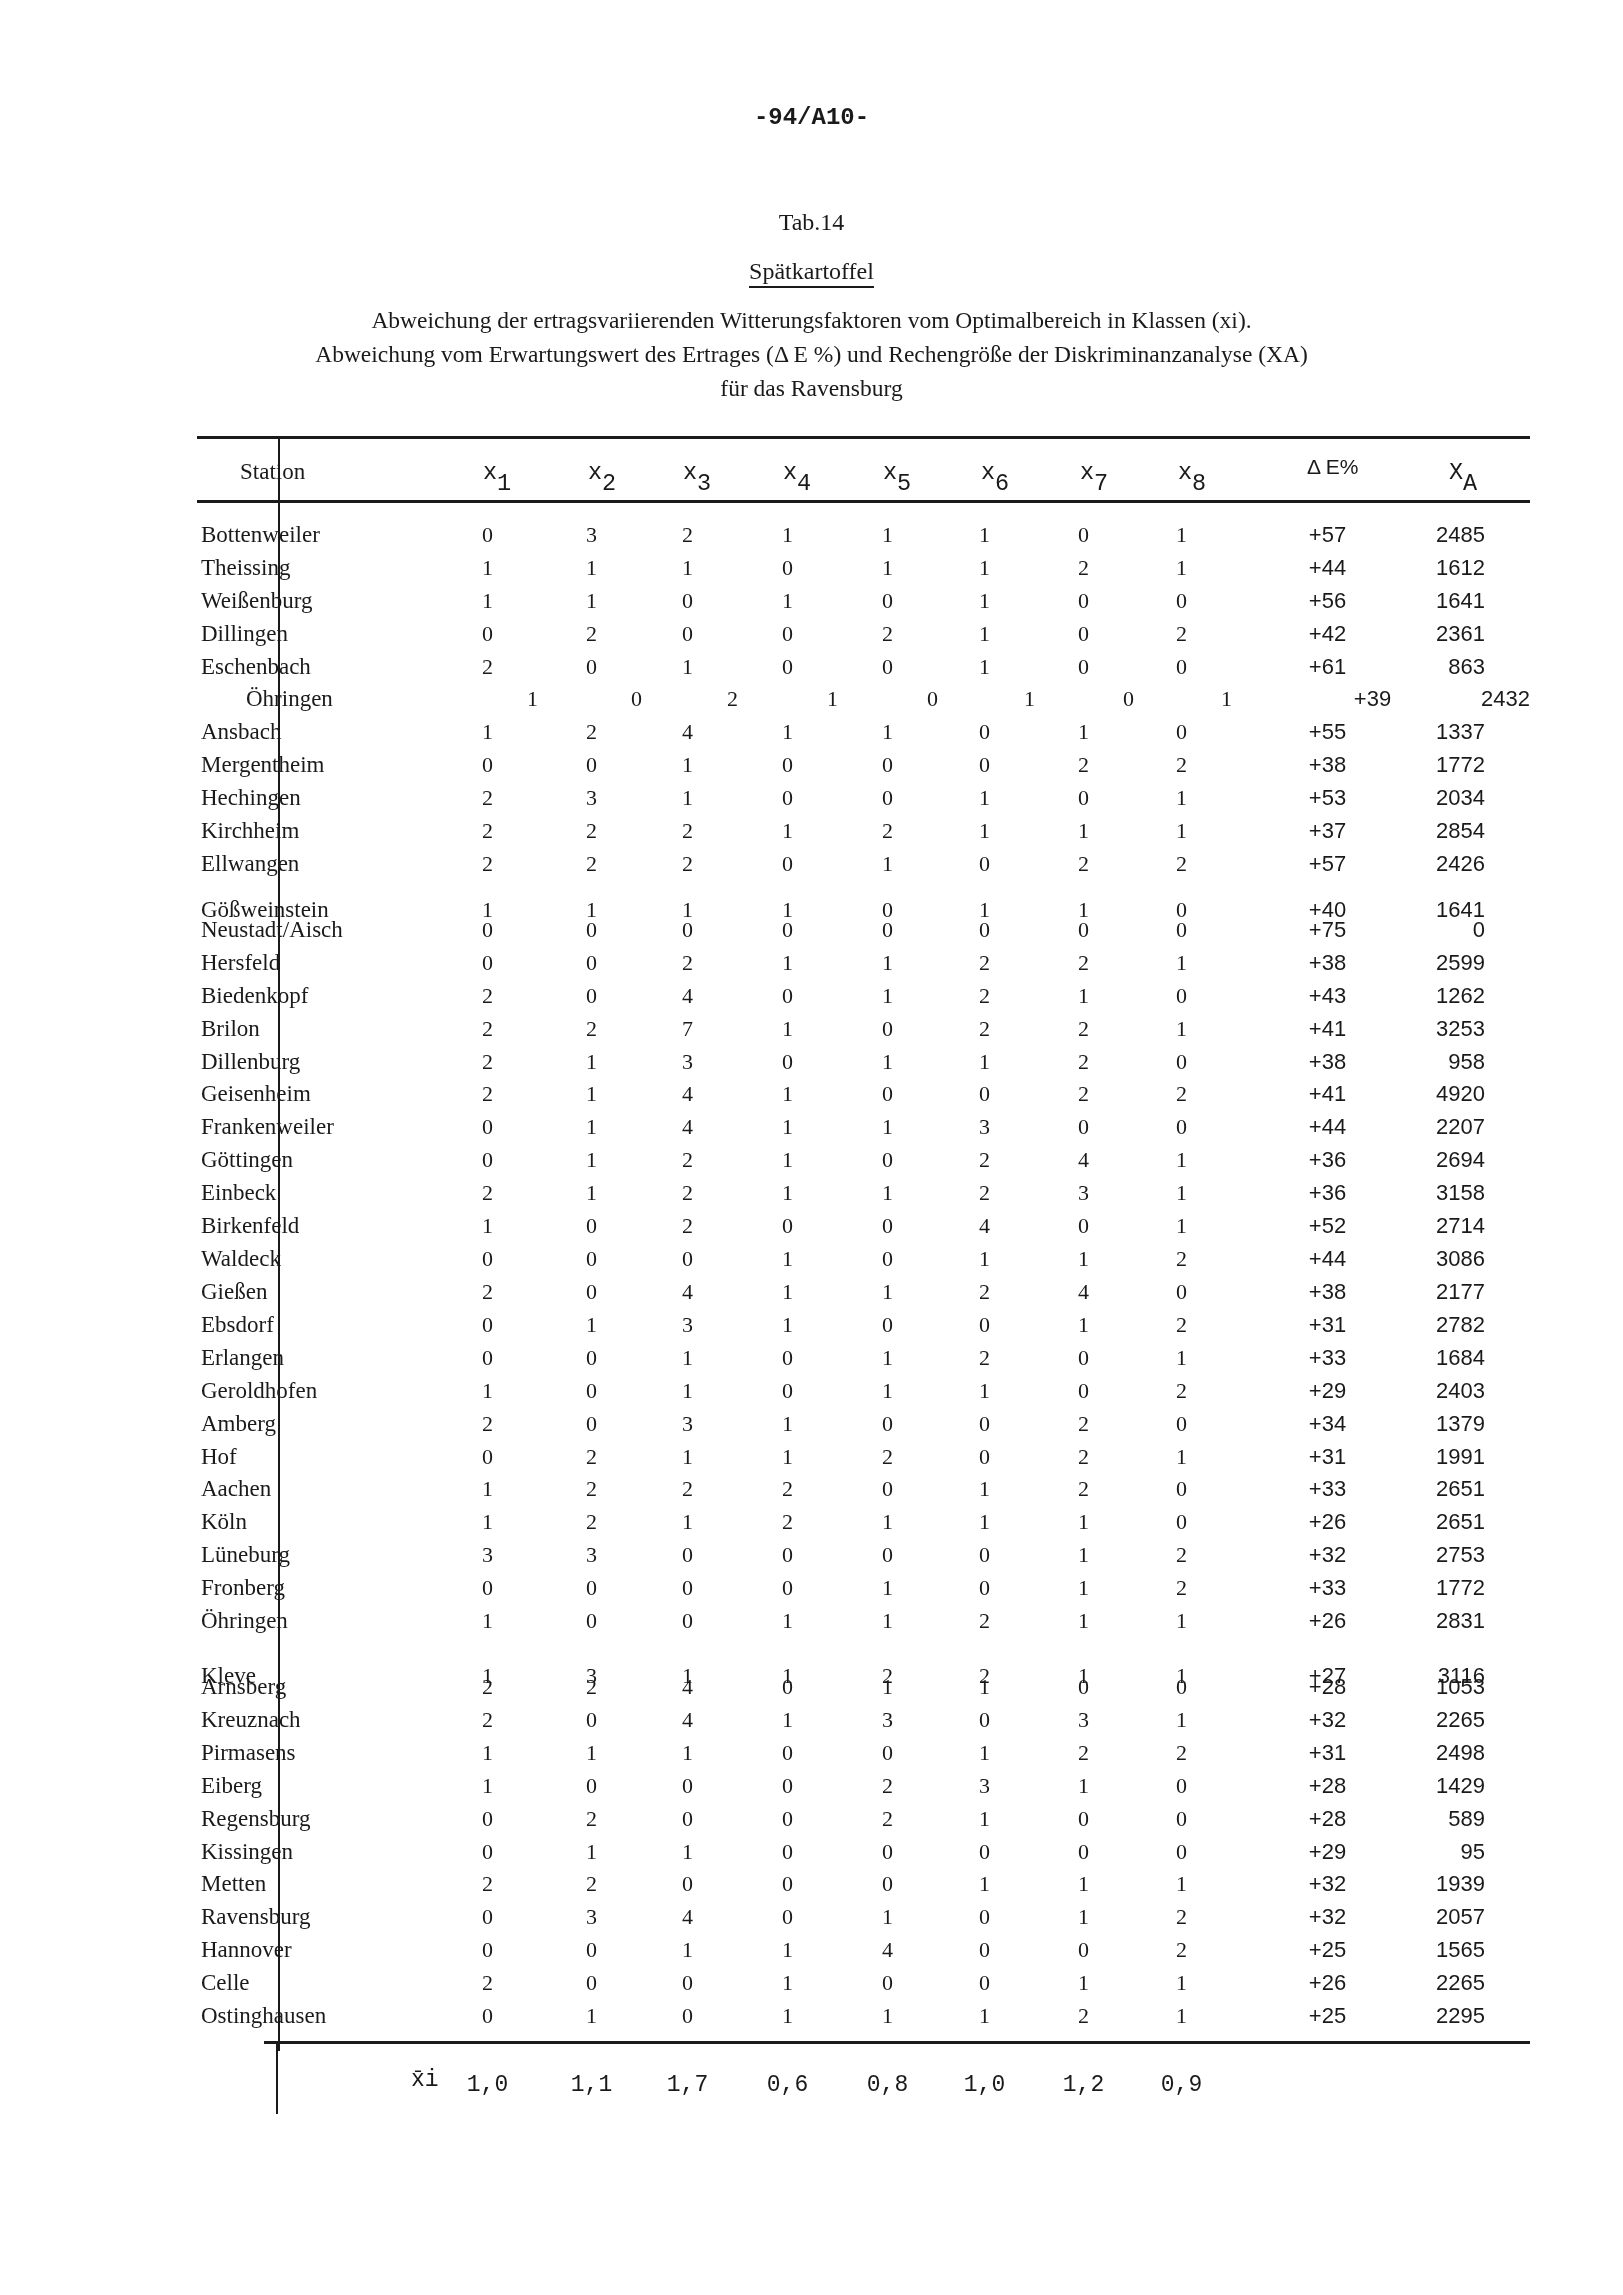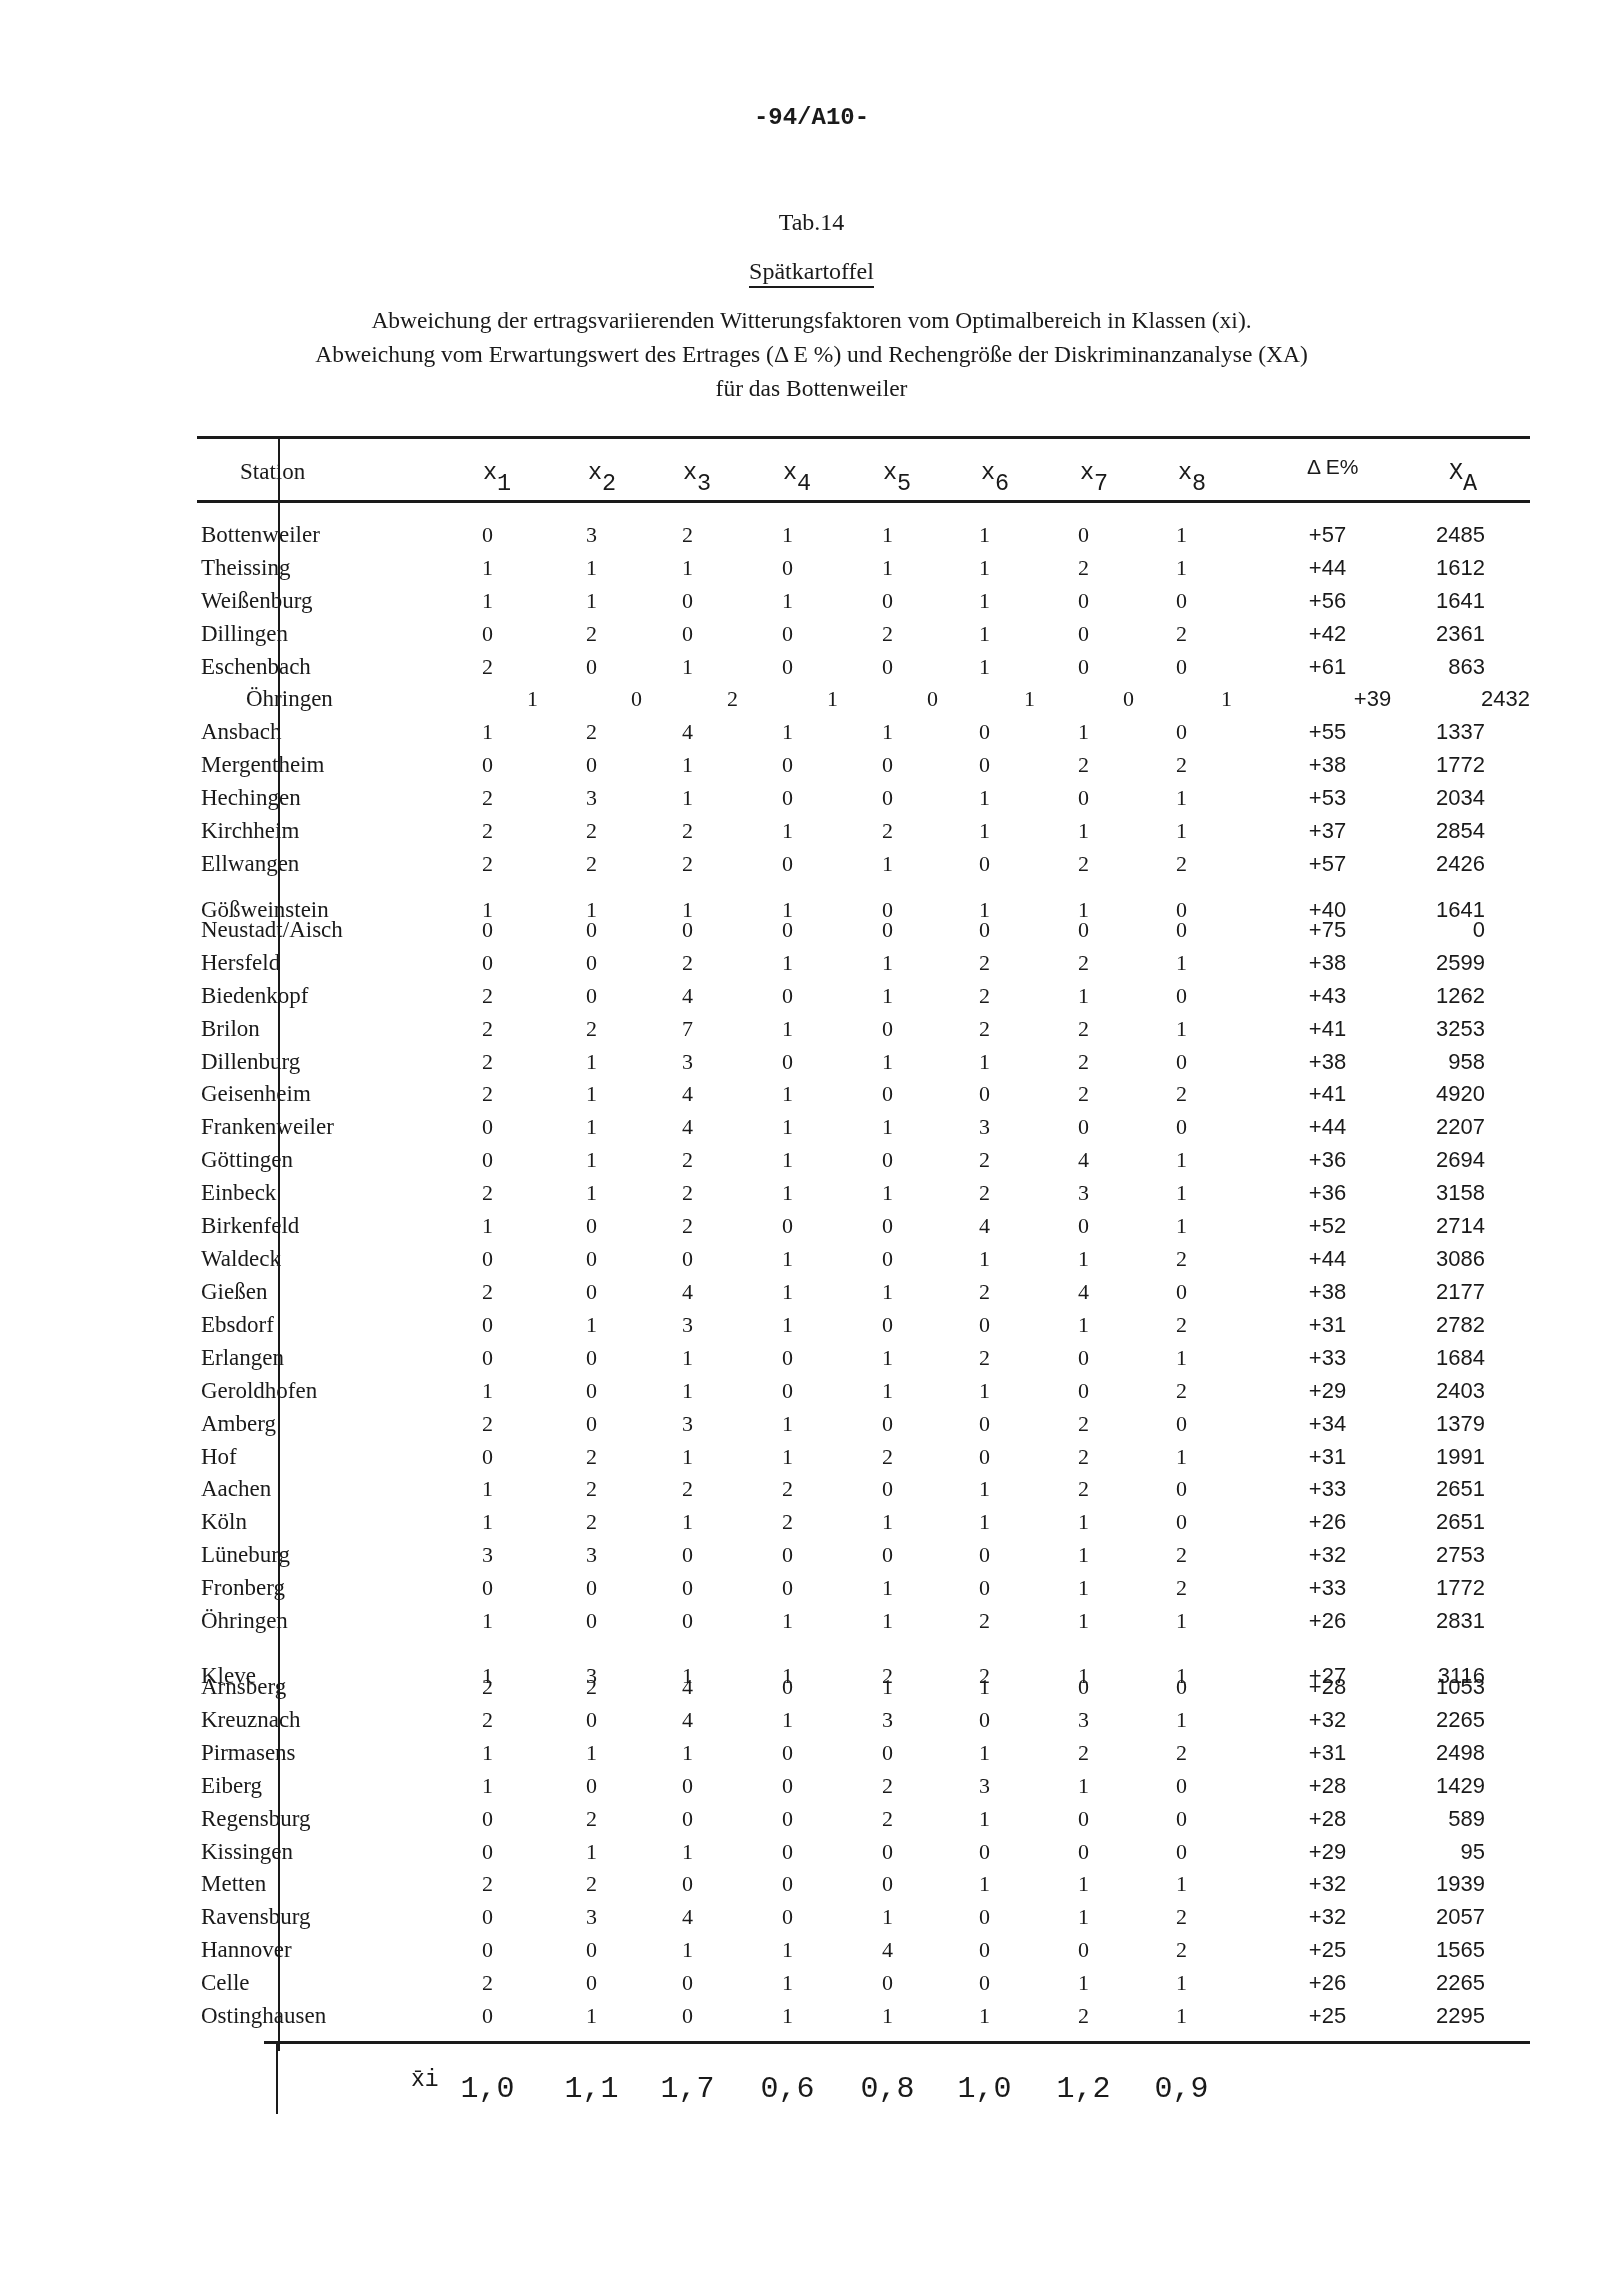--- a/index.html
+++ b/index.html
@@ -20,31 +20,31 @@
   .hdr .sub { display: inline-block; transform: translateY(11.4px); font-size: 23.5px; }
   .hdr-station { position: absolute; top: 459px; left: 240px; font-size: 23px; }
 
   .row { position: absolute; left: 0; width: 1623px; height: 32px; }
   .cell { position: absolute; font-size: 22px; text-align: center; width: 49px; }
   .name { position: absolute; left: 201px; font-size: 23px; text-align: left; width: 260px; }
   .de { position: absolute; font-size: 22px; width: 65px; text-align: center; font-family: "Liberation Sans", sans-serif; }
   .xa { position: absolute; font-size: 22px; width: 81px; text-align: right; font-family: "Liberation Sans", sans-serif; }
 
   .mean-label { position: absolute; top: 2068px; left: 411px; font-size: 23px; font-family: "Liberation Mono", monospace; line-height: 1.1; }
-  .mean { position: absolute; top: 2072px; font-size: 30px; font-family: "Liberation Mono", monospace; width: 65px; text-align: center; }
+  .mean { position: absolute; top: 2072px; font-size: 23px; font-family: "Liberation Mono", monospace; width: 65px; text-align: center; }
 </style>
 </head>
 <body>
 
 <div class="page-number">-94/A10-</div>
 <div class="tab-label">Tab.14</div>
 <div class="crop-title"><span>Spätkartoffel</span></div>
 <div class="caption l1">Abweichung der ertragsvariierenden Witterungsfaktoren vom Optimalbereich in Klassen (xi).</div>
 <div class="caption l2">Abweichung vom Erwartungswert des Ertrages (Δ E %) und Rechengröße der Diskriminanzanalyse (XA)</div>
-<div class="caption l3">für das Bottenweiler</div>
+<div class="caption l3">für das Ravensburg</div>
 
 <div class="hline" style="top:436px; left:197px; width:1333px;"></div>
 <div class="hline" style="top:500px; left:197px; width:1333px;"></div>
 <div class="hline" style="top:2041px; left:264px; width:1266px;"></div>
 <div class="vline" style="top:436px; left:278px; height:1615px;"></div>
 <div class="vline" style="top: 2041px; left: 276px; height: 73px;"></div>
 
 <div class="hdr-station">Station</div>
 <div id="hdr-container">
     <div class="hdr" style="left: 483px;"><span>x</span><span class="sub">1</span></div>

